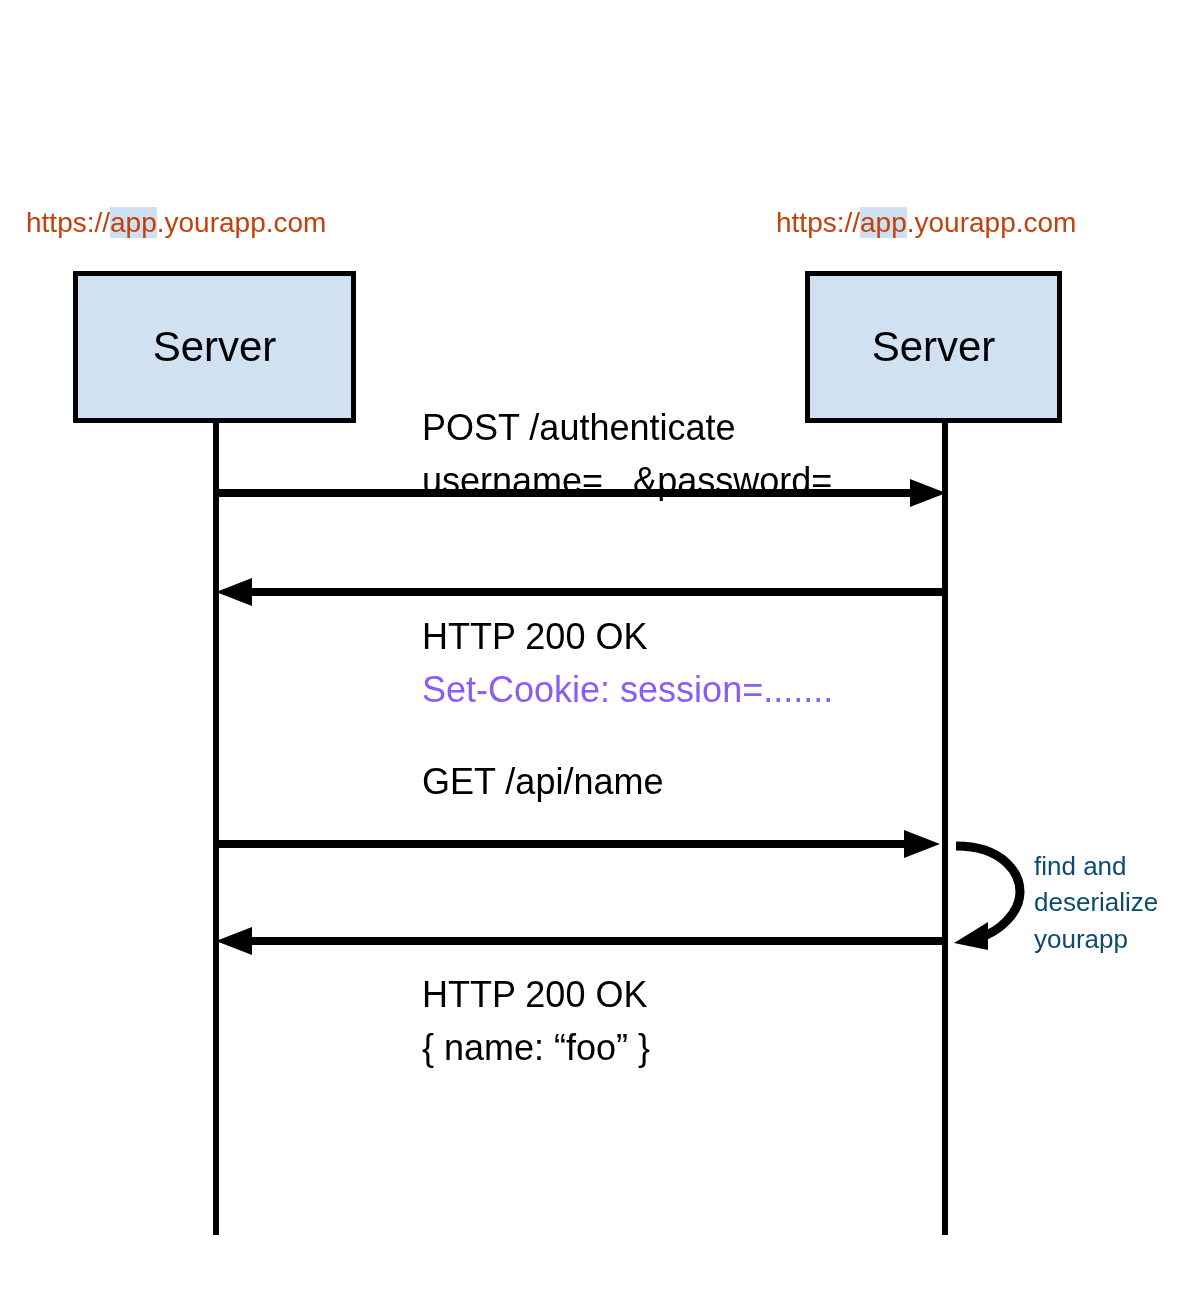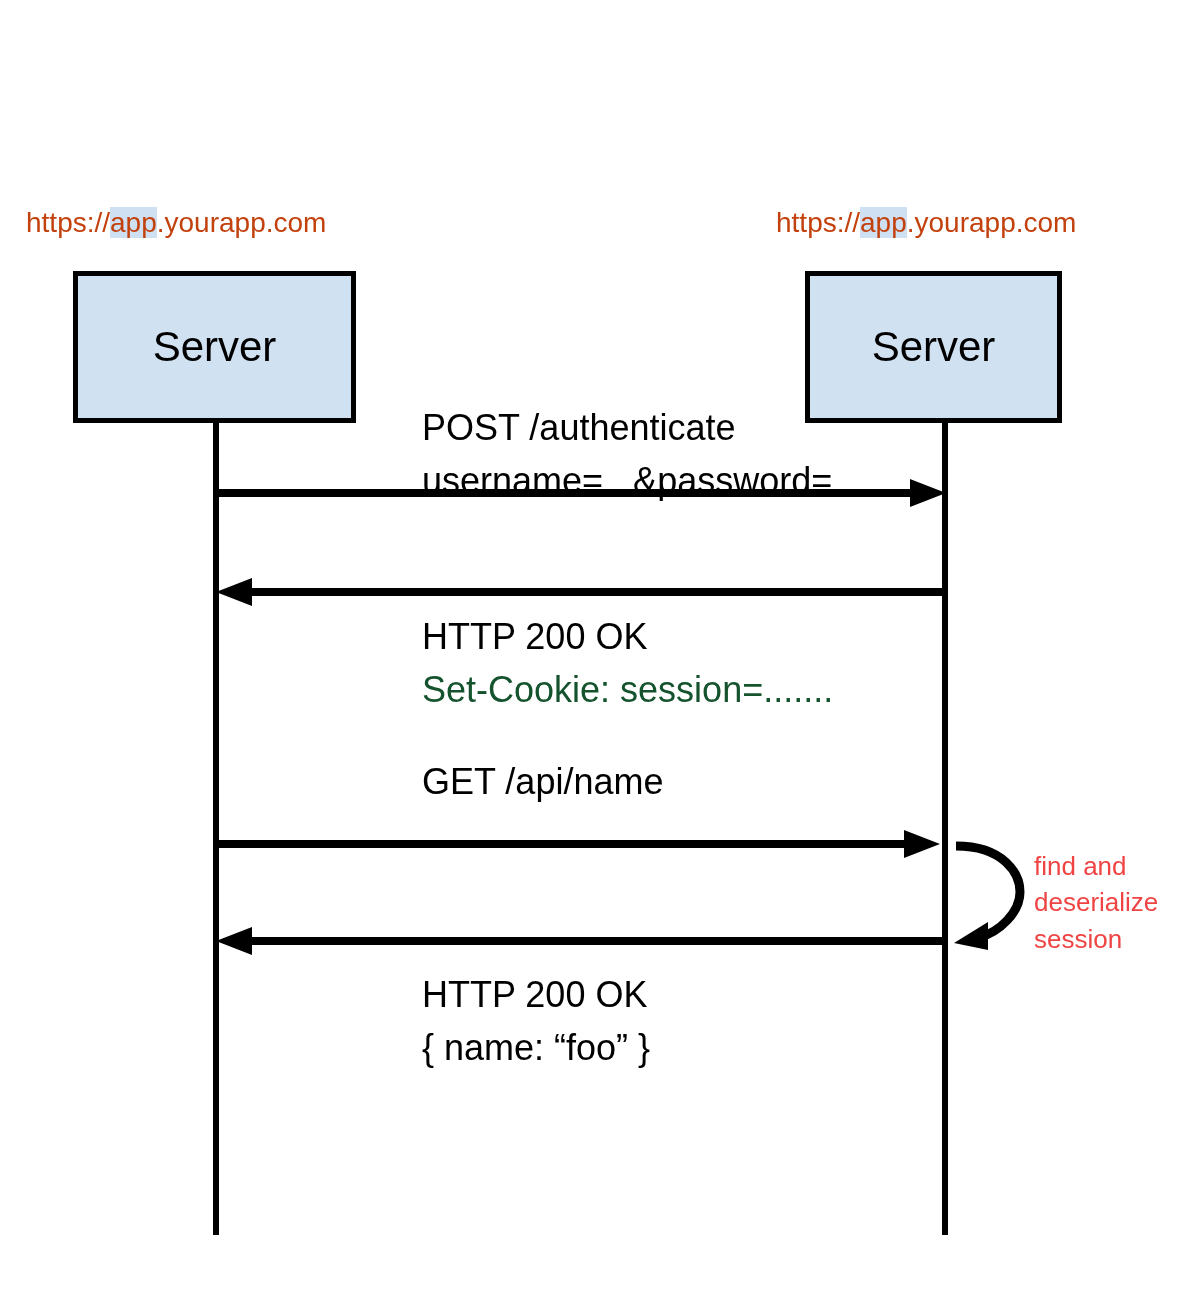--- a/index.html
+++ b/index.html
@@ -87,21 +87,21 @@
   #arrow-json-response     { left: 210px; top: 926px; width: 742px; }
 
   
   .message-label {
     position: absolute;
     font-size: 36px;
     line-height: 1.47;
     white-space: nowrap;
     color: #000000;
   }
-  .message-label .line-green { color: #14532d; display: block; }
+  .message-label .line-green { color: #8b5cf6; display: block; }
   .message-label .line-plain { color: #000000; display: block; }
 
   #label-post-authenticate { left: 422px; top: 402px; }
   #label-set-cookie        { left: 422px; top: 611px; }
   #label-get-api-user      { left: 422px; top: 756px; }
   #label-json-response     { left: 422px; top: 969px; }
 
   
   #selfloop-server {
     position: absolute;
@@ -111,21 +111,21 @@
     height: 128px;
   }
   #selfloop-server svg { display: block; }
 
   #label-selfloop {
     position: absolute;
     left: 1034px;
     top: 848px;
     font-size: 26px;
     line-height: 1.4;
-    color: #ef4444;
+    color: #0c4a6e;
     white-space: nowrap;
   }
   #label-selfloop span { display: block; }
 </style>
 </head>
 <body>
 
 <div class="canvas">
 
 
@@ -194,16 +194,16 @@
   <div id="selfloop-server">
     <svg width="90" height="128" viewBox="0 0 90 128">
       <path d="M 14 18 C 62 18, 78 46, 78 64 C 78 84, 58 104, 36 110" stroke="#000000" stroke-width="9" fill="none" stroke-linecap="butt"></path>
       <polygon points="12,115 46,94 46,122" fill="#000000"></polygon>
     </svg>
   </div>
 
   <div id="label-selfloop">
     <span>find and</span>
     <span>deserialize</span>
-    <span>session</span>
+    <span>yourapp</span>
   </div>
 
 </div>
 
 </body></html>

